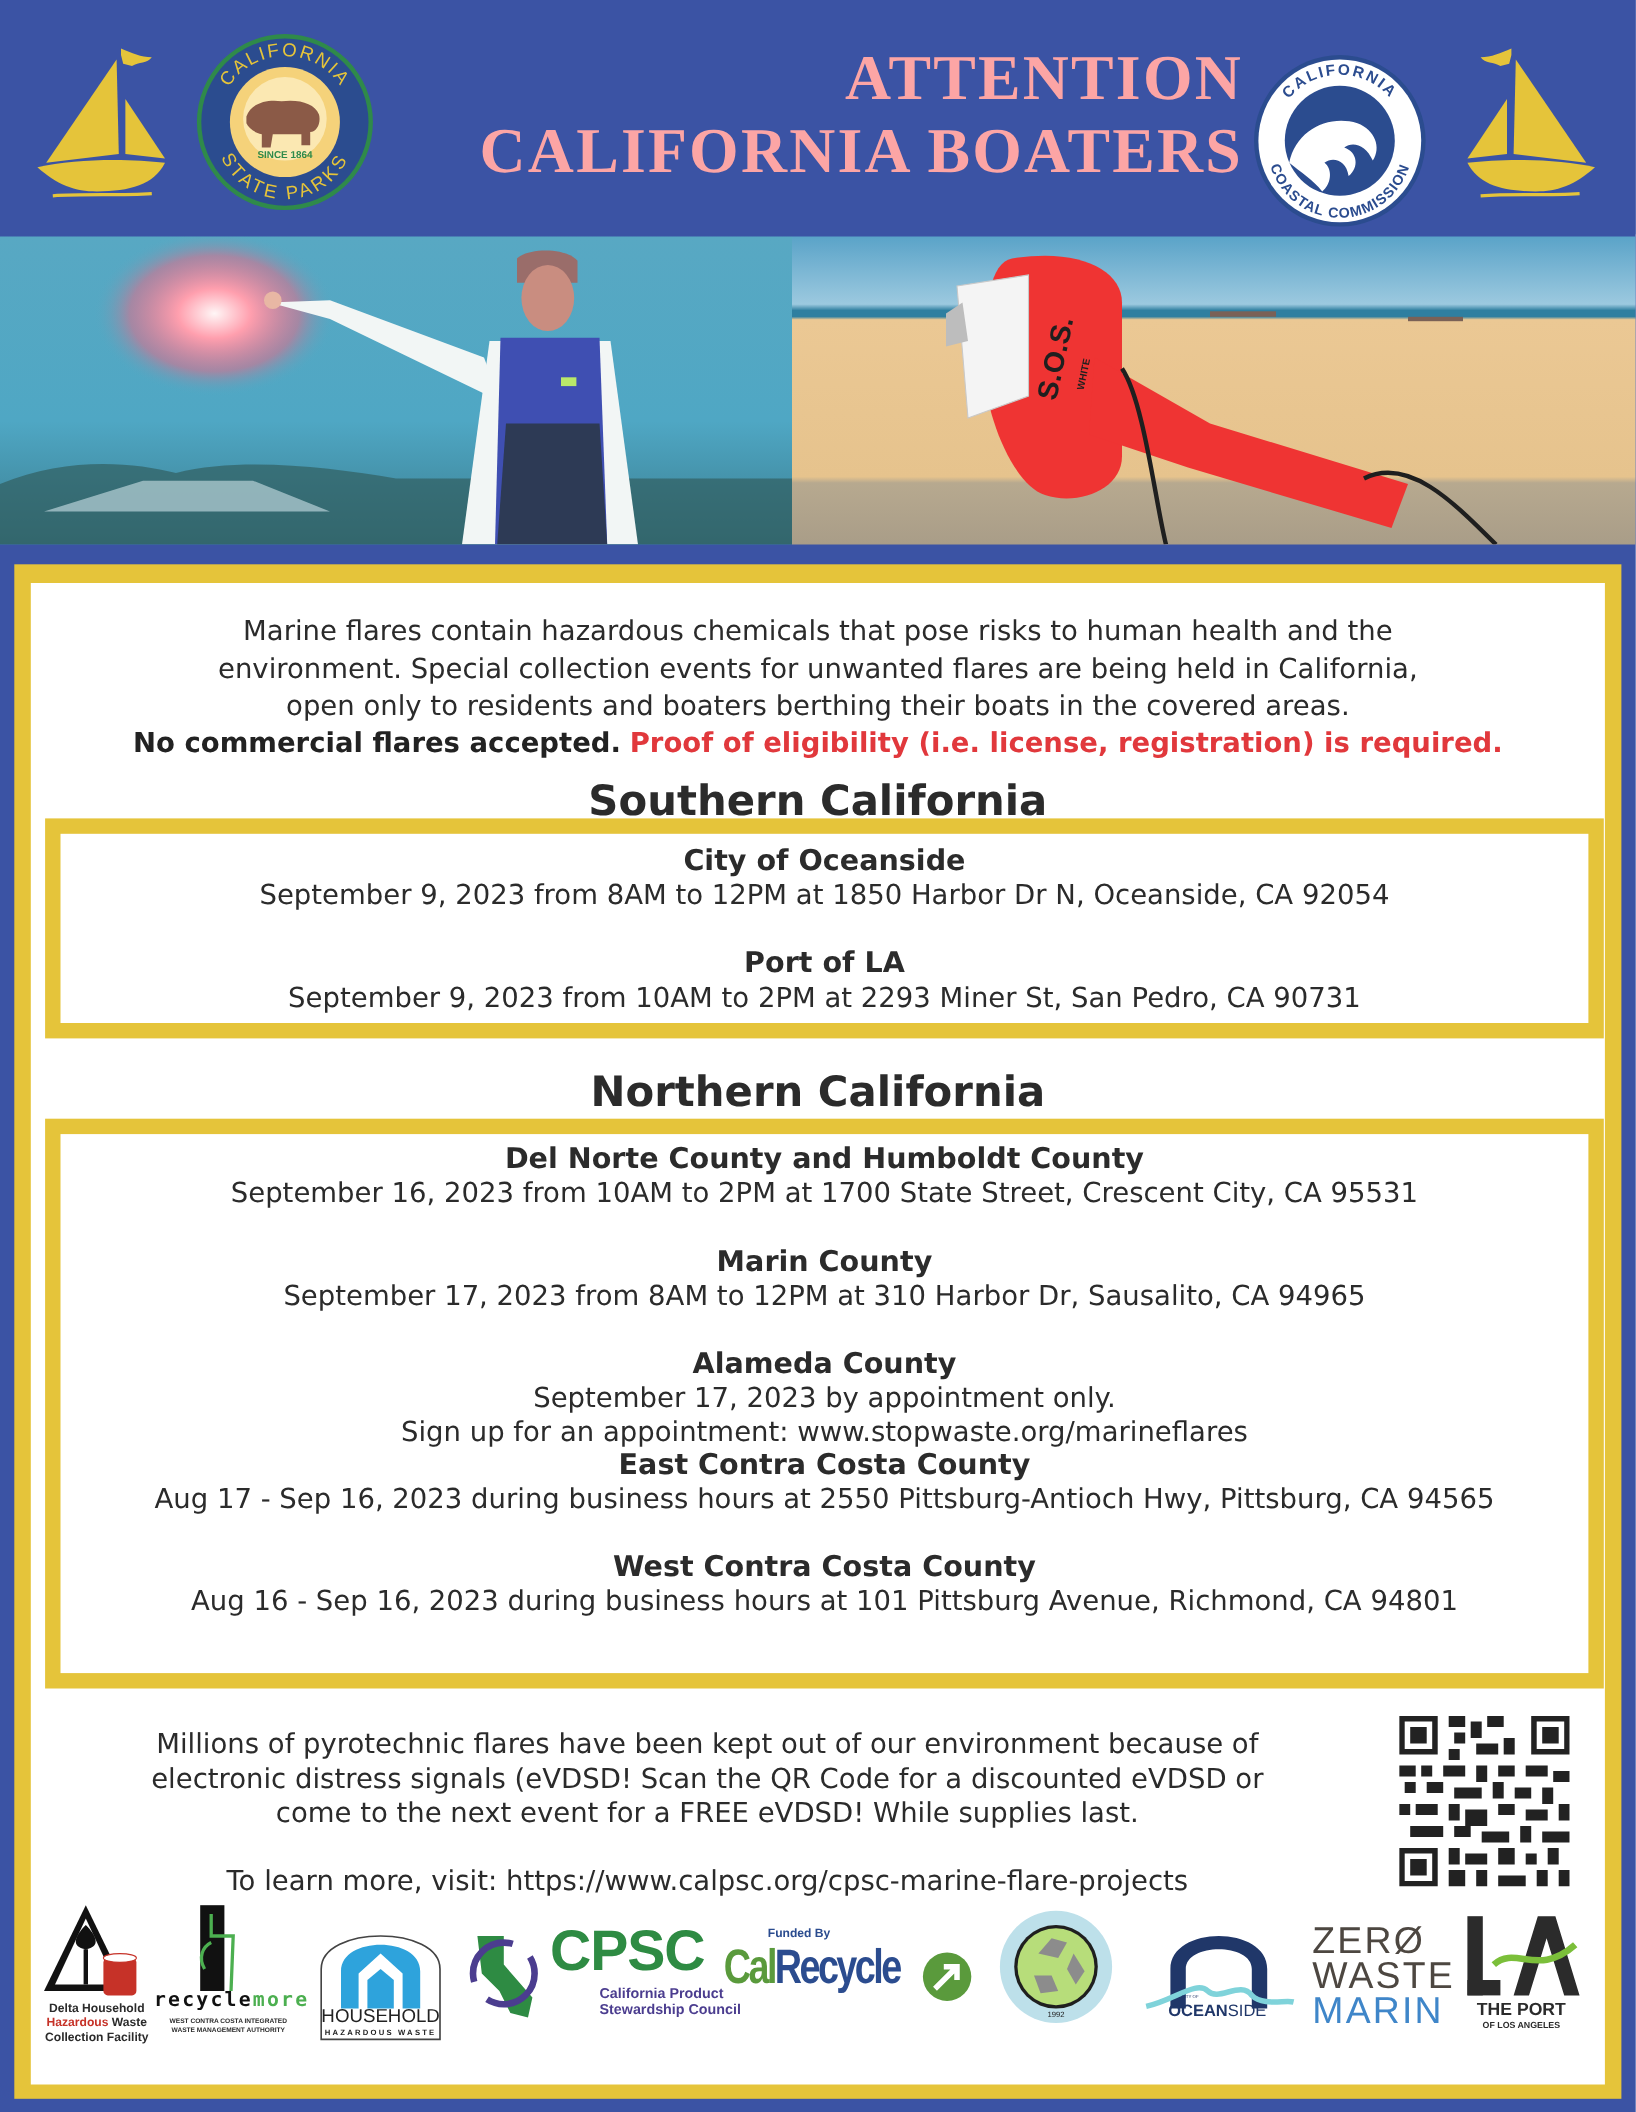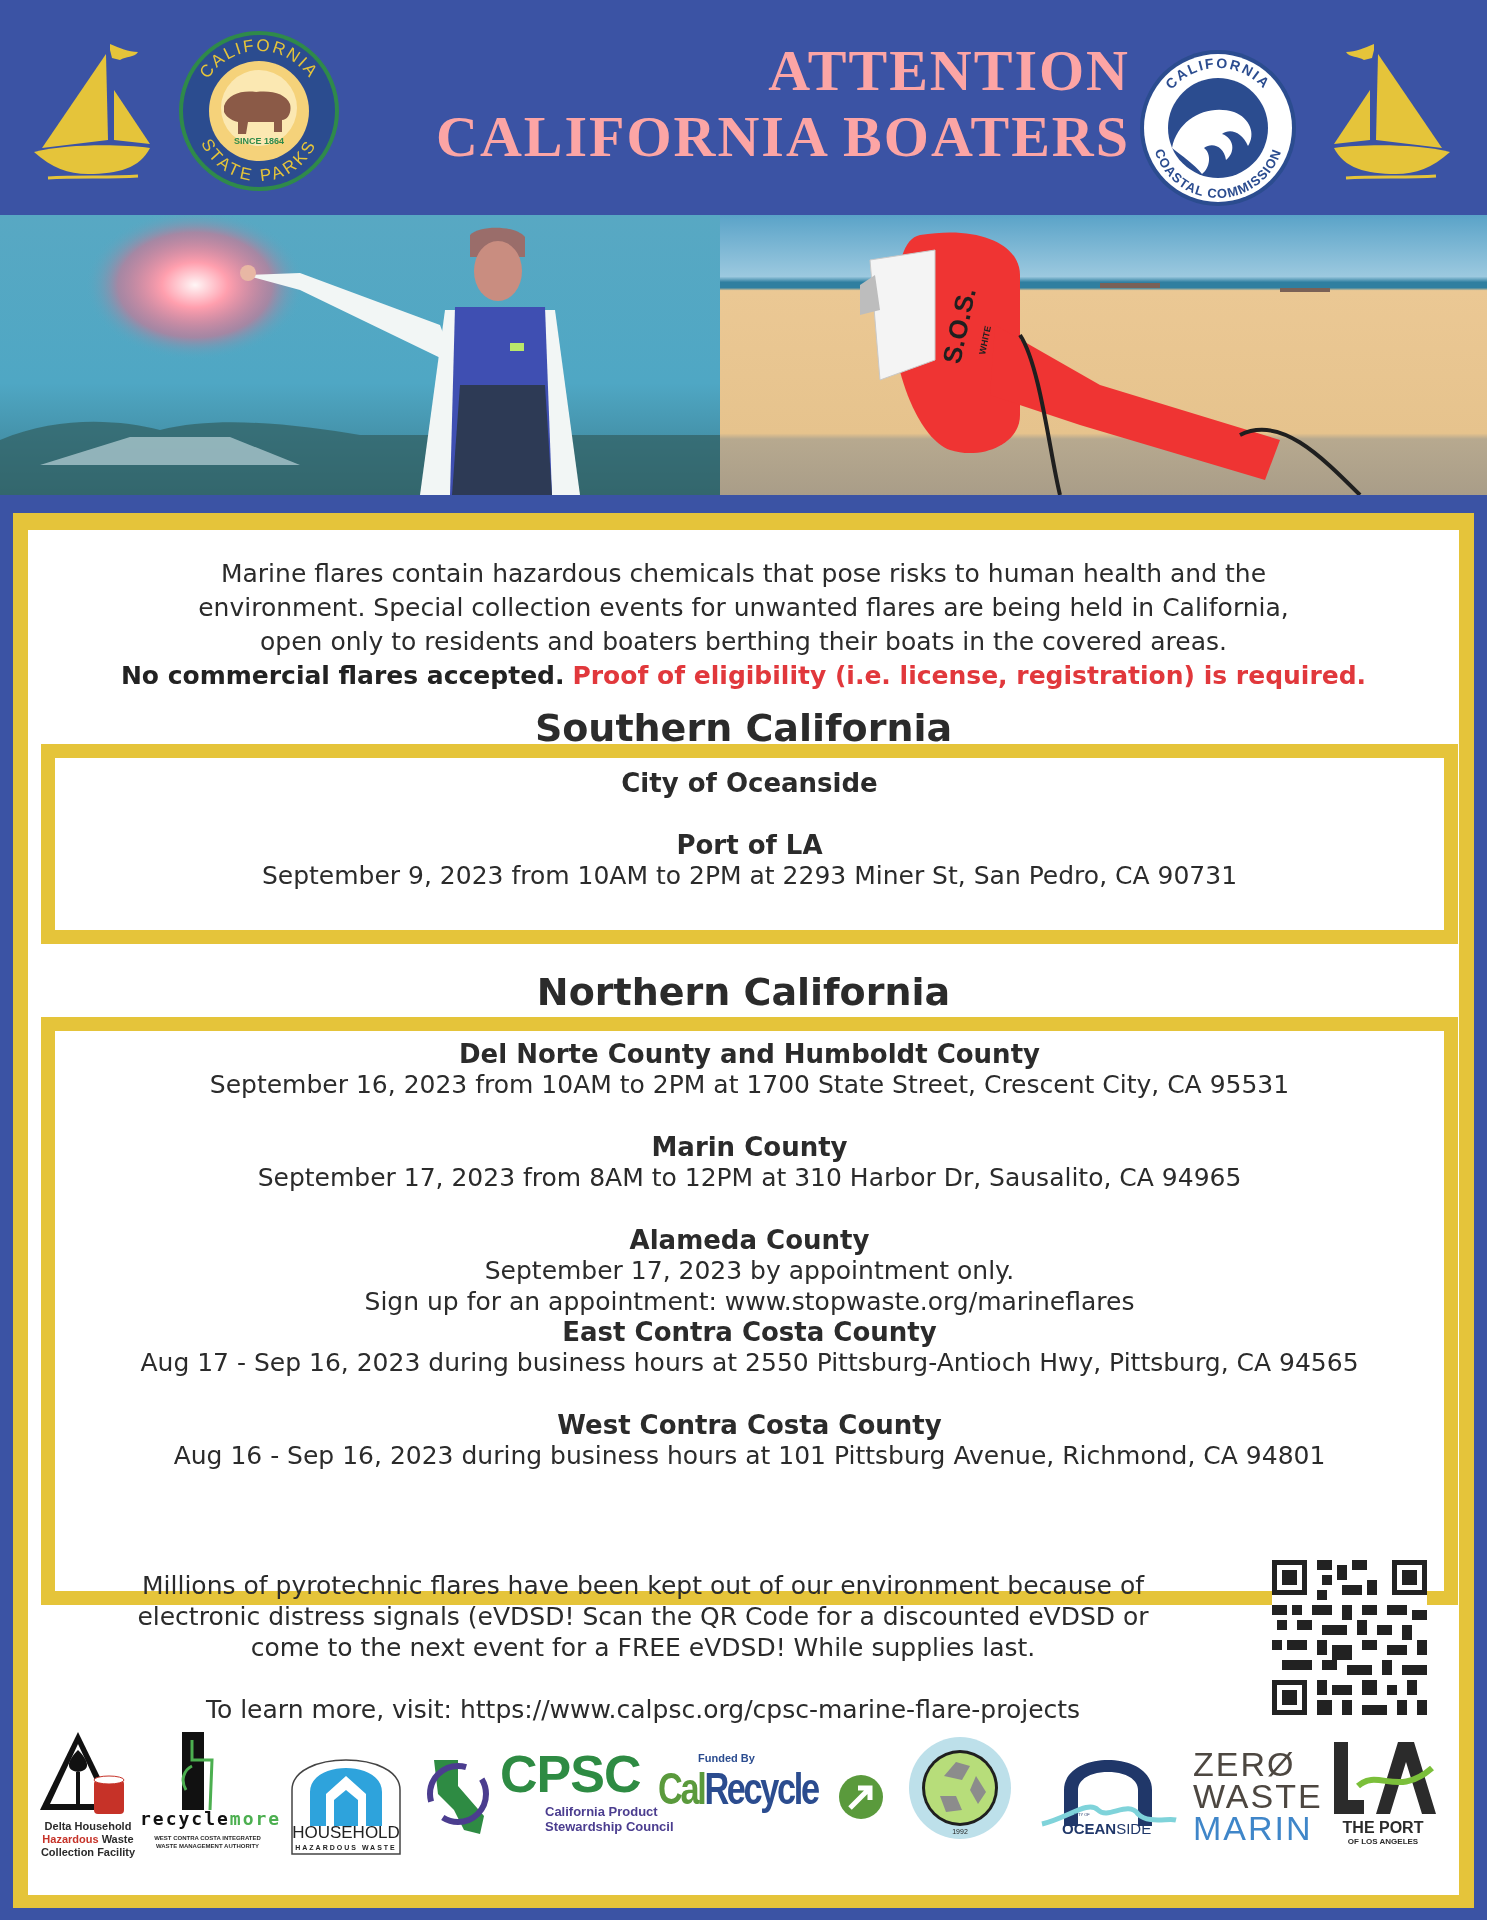--- a/index.html
+++ b/index.html
@@ -145,30 +145,31 @@
         <span class="b">No commercial flares accepted.</span>
         <span class="red">Proof of eligibility (i.e. license, registration) is required.</span>
       </div>
     </div>
 
     <div class="region-title" style="top:180px;">Southern California</div>
 
     <div class="box" style="top:214px; height:200px; padding-top:10px;">
       <div class="event">
         <div class="name">City of Oceanside</div>
+        <div class="detail">September 9, 2023 from 8AM to 12PM at 1850 Harbor Dr N, Oceanside, CA 92054</div>
       </div>
       <div class="event" style="margin-top:32px;">
         <div class="name">Port of LA</div>
         <div class="detail">September 9, 2023 from 10AM to 2PM at 2293 Miner St, San Pedro, CA 90731</div>
       </div>
     </div>
 
     <div class="region-title" style="top:444px;">Northern California</div>
 
-    <div class="box" style="top:487px; height:588px; padding-top:8px;">
+    <div class="box" style="top:487px; height:518px; padding-top:8px;">
       <div class="event">
         <div class="name">Del Norte County and Humboldt County</div>
         <div class="detail">September 16, 2023 from 10AM to 2PM at 1700 State Street, Crescent City, CA 95531</div>
       </div>
       <div class="event" style="margin-top:32px;">
         <div class="name">Marin County</div>
         <div class="detail">September 17, 2023 from 8AM to 12PM at 310 Harbor Dr, Sausalito, CA 94965</div>
       </div>
       <div class="event" style="margin-top:32px;">
         <div class="name">Alameda County</div>

